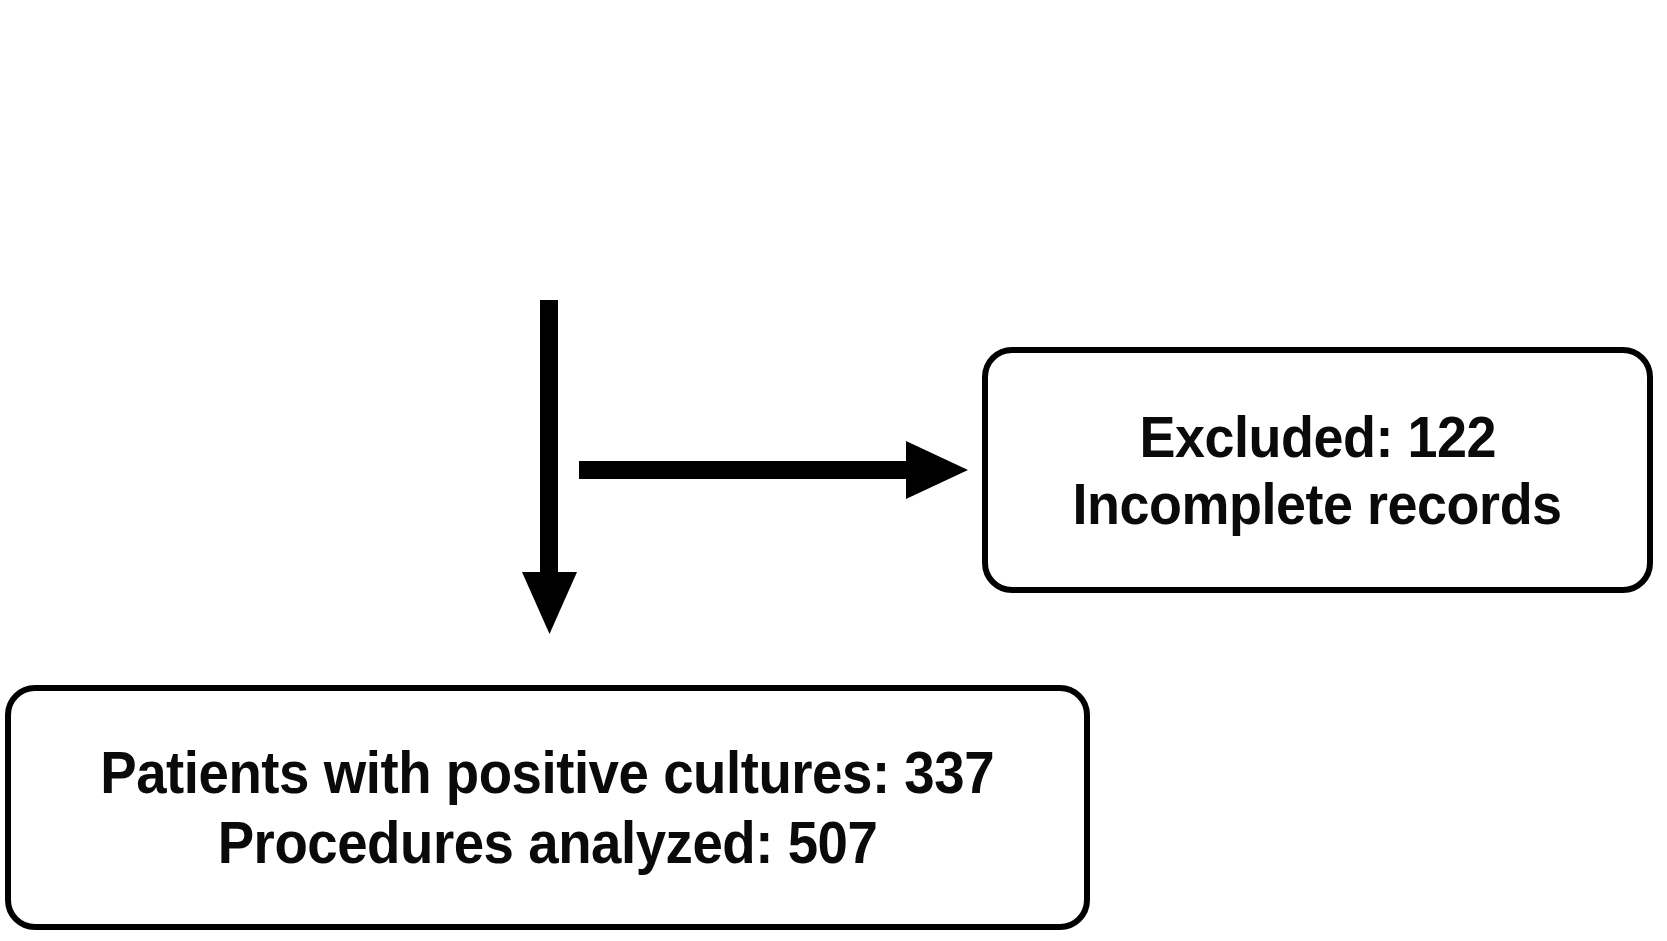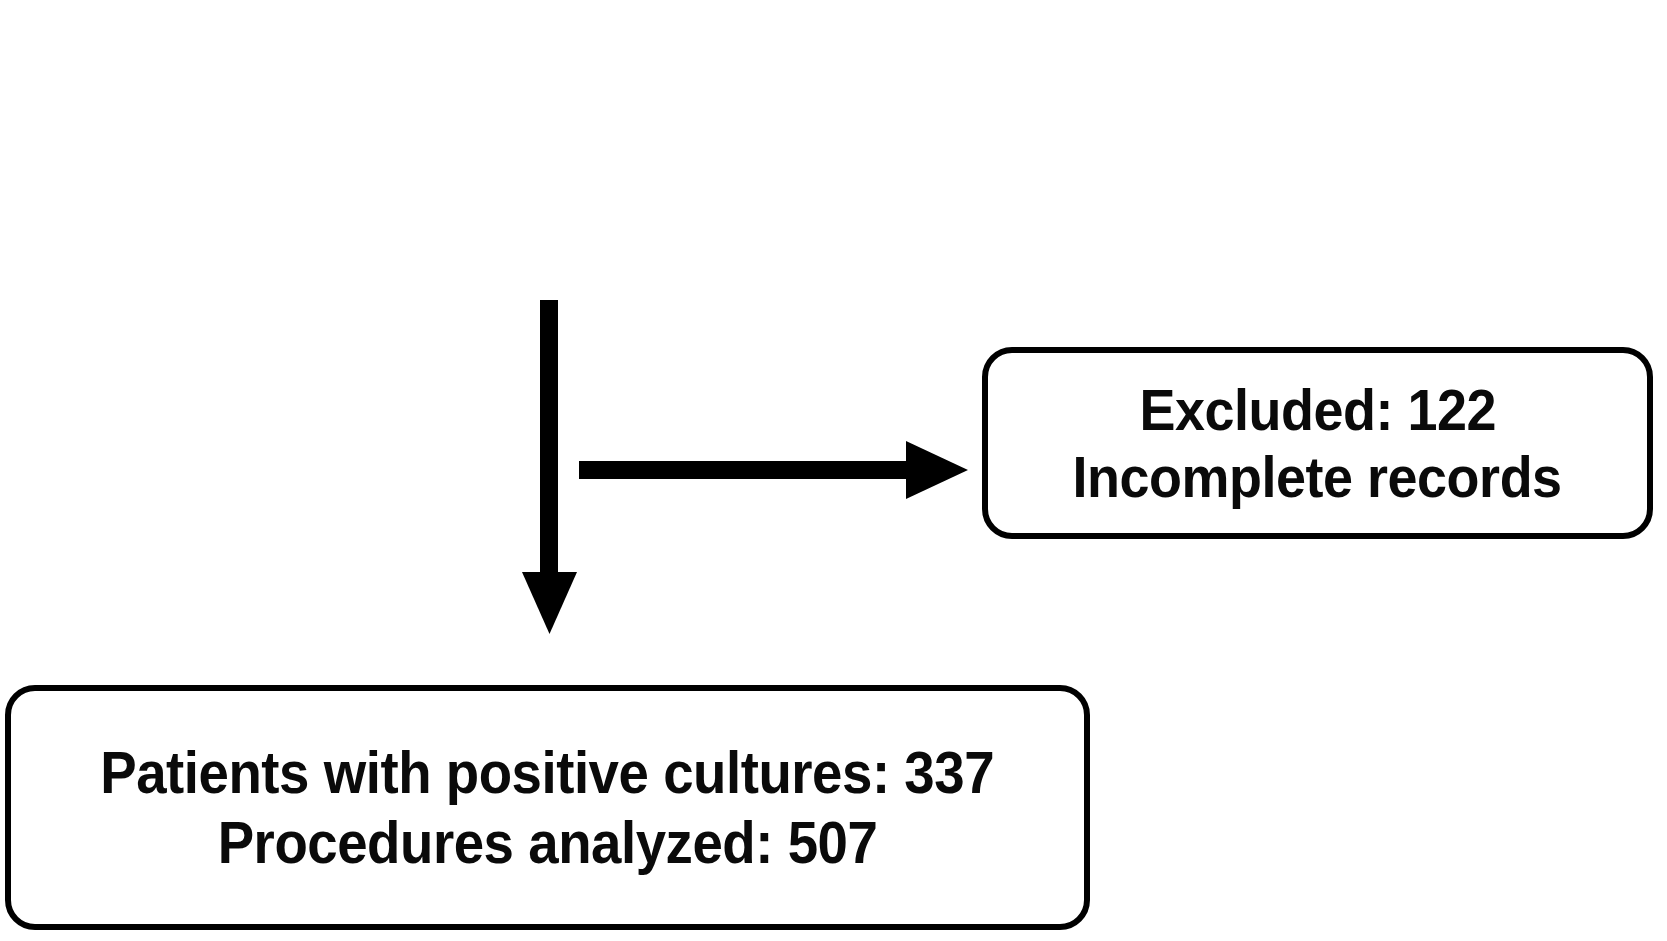--- a/index.html
+++ b/index.html
@@ -56,21 +56,21 @@
   }
   #box-assessed .box-line {
     font-size: 61px;
     transform: scaleX(0.90) translateX(-16px);
   }
 
   #box-excluded {
     left: 982px;
     top: 347px;
     width: 671px;
-    height: 192px;
+    height: 246px;
   }
   #box-excluded .box-line {
     font-size: 58px;
     transform: scaleX(0.93);
   }
 
   #box-included {
     left: 5px;
     top: 685px;
     width: 1085px;

